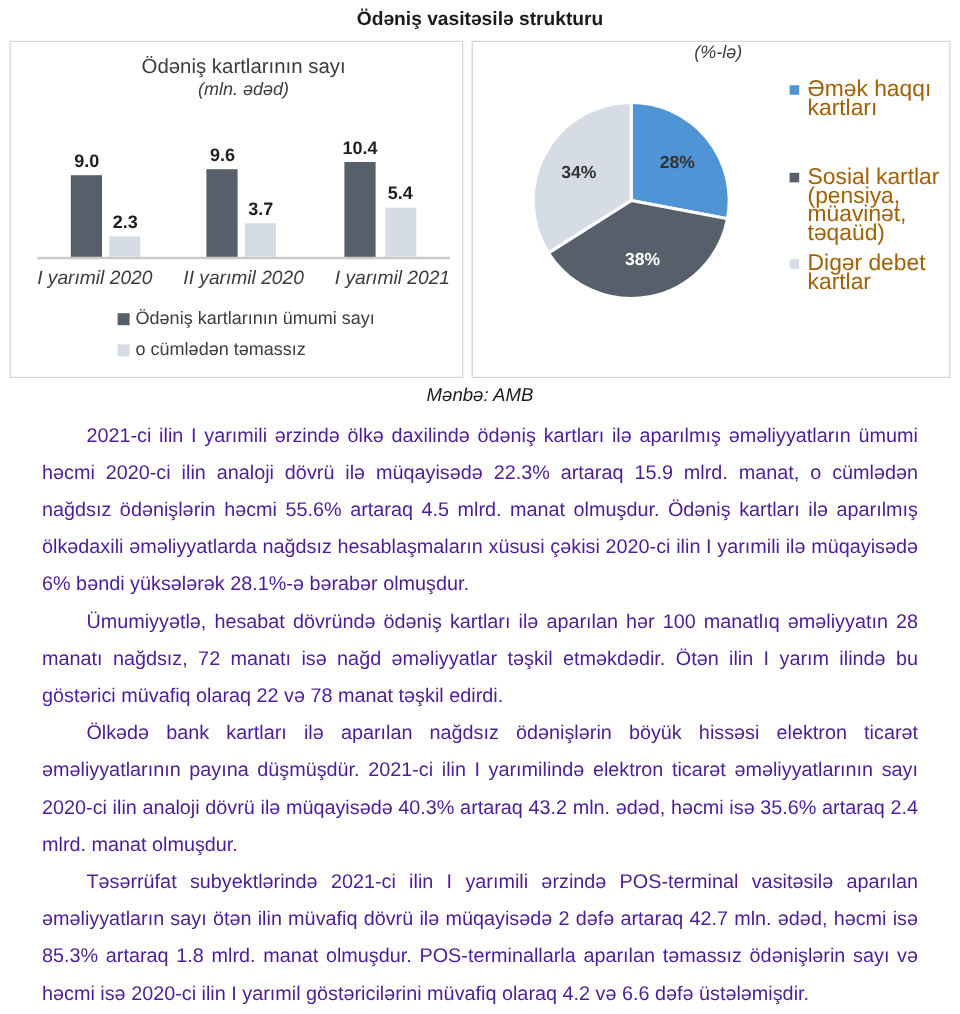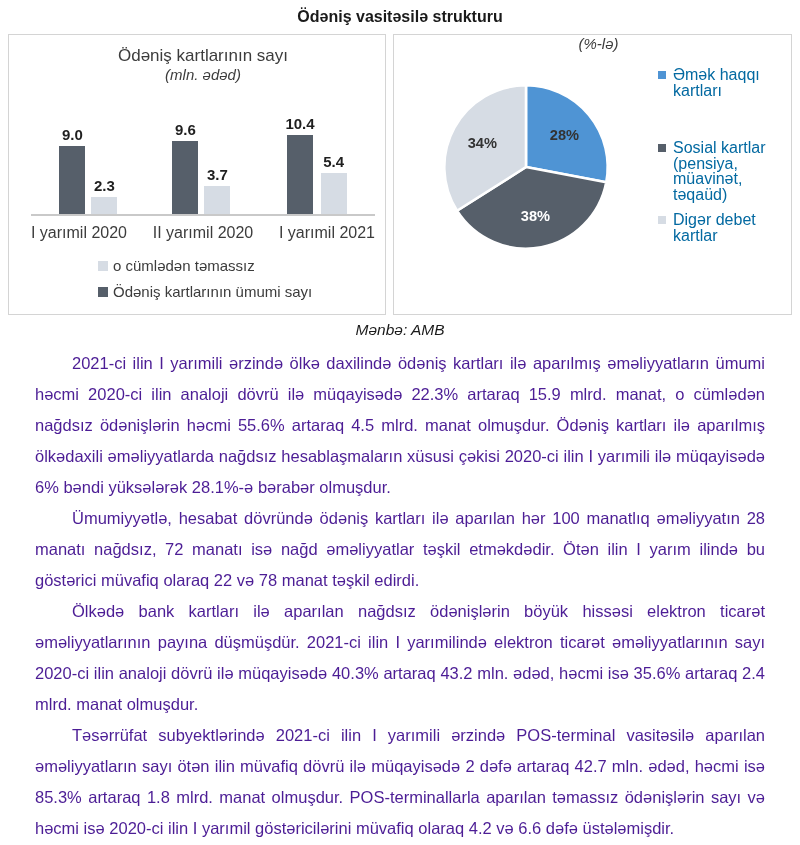--- a/index.html
+++ b/index.html
@@ -55,21 +55,21 @@
     margin-bottom: 3px; white-space: nowrap;
   }
   .bar-rect { width: 26px; }
 
   .x-labels {
     margin-top: 7px;
     display: flex; justify-content: center; gap: 8px;
   }
   .x-label {
     width: 117px; text-align: center;
-    font-size: 16px; line-height: 20px; color: #3c3c3c; white-space: nowrap;
+    font-size: 16px; line-height: 20px; color: #3c3c3c; white-space: nowrap; font-style: italic;
   }
 
   .bar-legend { margin: 13px 0 0 77px; }
   .legend-row { display: flex; align-items: center; margin-bottom: 6px; }
   .legend-marker {
     width: 10px; height: 10px; display: inline-block; flex: 0 0 auto;
     margin-right: 5px;
   }
   .legend-text { font-size: 15px; line-height: 20px; color: #3c3c3c; white-space: nowrap; }
 
@@ -78,21 +78,21 @@
   .pie-svg { width: 172px; height: 172px; margin-top: 14px; flex: 0 0 auto; }
   .pie-pct { font-size: 17px; font-weight: bold; font-family: "Liberation Sans", sans-serif; }
   .pie-legend { margin-left: 46px; width: 136px; }
   .pie-legend-item { display: flex; align-items: flex-start; }
   .pie-legend-item:nth-child(1) { margin-bottom: 42px; }
   .pie-legend-item:nth-child(2) { margin-bottom: 10px; }
   .pie-legend-marker {
     width: 8px; height: 8px; display: inline-block; flex: 0 0 auto;
     margin: 4px 7px 0 0;
   }
-  .pie-legend-text { font-size: 16px; line-height: 15.5px; color: #0369a1; }
+  .pie-legend-text { font-size: 19px; line-height: 15.5px; color: #a16207; }
 
   
   .source-line {
     margin-top: 6px; text-align: center;
     font-style: italic; font-size: 15.5px; color: #1a1a1a;
   }
   .body-text { margin: 9px 35px 0 35px; }
   .body-text p {
     font-size: 16.5px; line-height: 31px;
     text-align: justify; text-indent: 37px;
@@ -143,26 +143,26 @@
             </div>
           </div>
         </div>
       <div class="x-labels">
           <div class="x-label">I yarımil 2020</div>
           <div class="x-label">II yarımil 2020</div>
           <div class="x-label">I yarımil 2021</div>
         </div>
       <div class="bar-legend">
           <div class="legend-row">
+            <span class="legend-marker" style="background: rgb(86, 95, 106);"></span>
+            <span class="legend-text">Ödəniş kartlarının ümumi sayı</span>
+          </div>
+          <div class="legend-row">
             <span class="legend-marker" style="background: rgb(214, 220, 228);"></span>
             <span class="legend-text">o cümlədən təmassız</span>
-          </div>
-          <div class="legend-row">
-            <span class="legend-marker" style="background: rgb(86, 95, 106);"></span>
-            <span class="legend-text">Ödəniş kartlarının ümumi sayı</span>
           </div>
         </div>
     </section>
 
     <section class="chart-box pie-box">
       <div class="chart-subtitle">(%-lə)</div>
       <div class="pie-row">
         <svg class="pie-svg" viewBox="-100 -100 200 200">
             <path d="M0,0 L0.00,-95.00 A95,95 0 0 1 93.32,17.80 Z" fill="#4f94d4" stroke="#ffffff" stroke-width="3" stroke-linejoin="round"></path>
             <text x="44.7" y="-31.0" text-anchor="middle" fill="#333333" class="pie-pct">28%</text>

